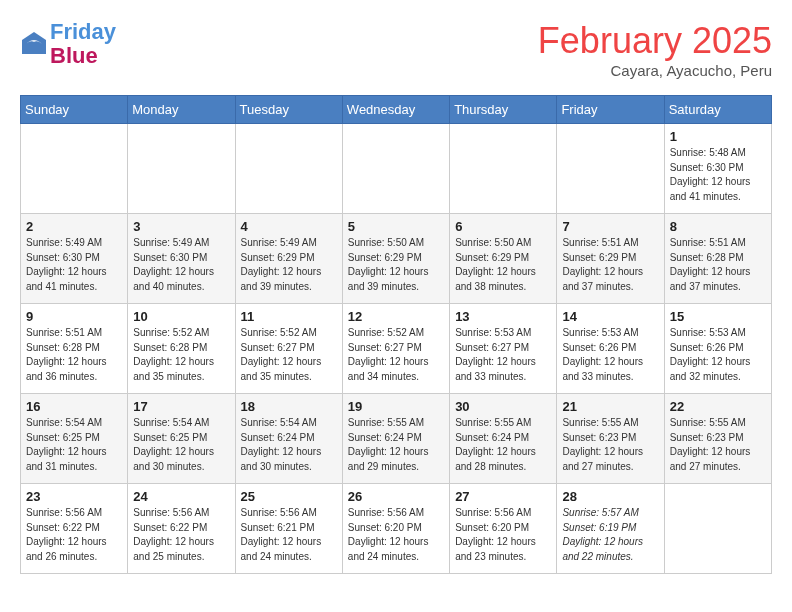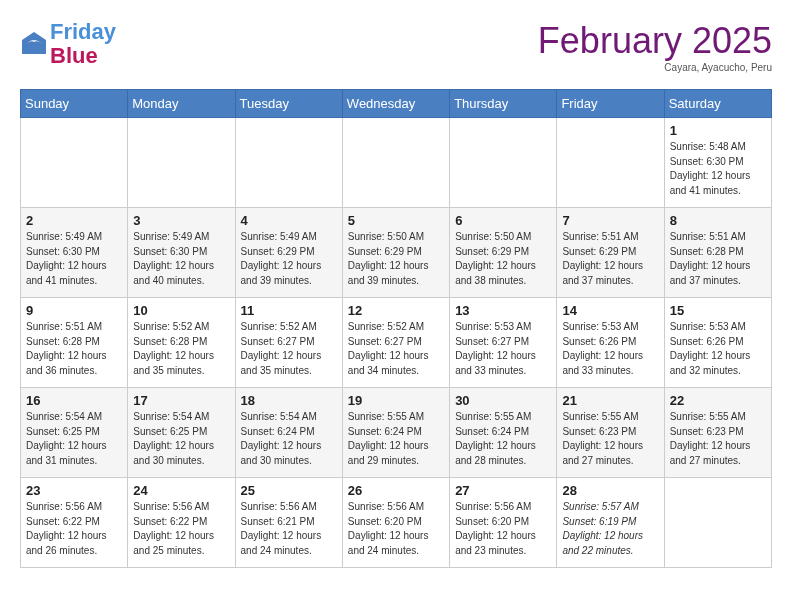--- a/index.html
+++ b/index.html
@@ -33,24 +33,24 @@
       width: 28px;
       height: 28px;
       margin-right: 2px;
     }
     .title-block {
       text-align: right;
     }
     .month-title {
       font-size: 36px;
       font-weight: normal;
-      color: #701a75;
+      color: #ef4444;
     }
     .location {
-      font-size: 10px;
+      font-size: 15px;
       color: #555;
     }
     table {
       width: 100%;
       border-collapse: collapse;
       table-layout: fixed;
     }
     thead tr th {
       background: #4a7fc1;
       color: #fff;

